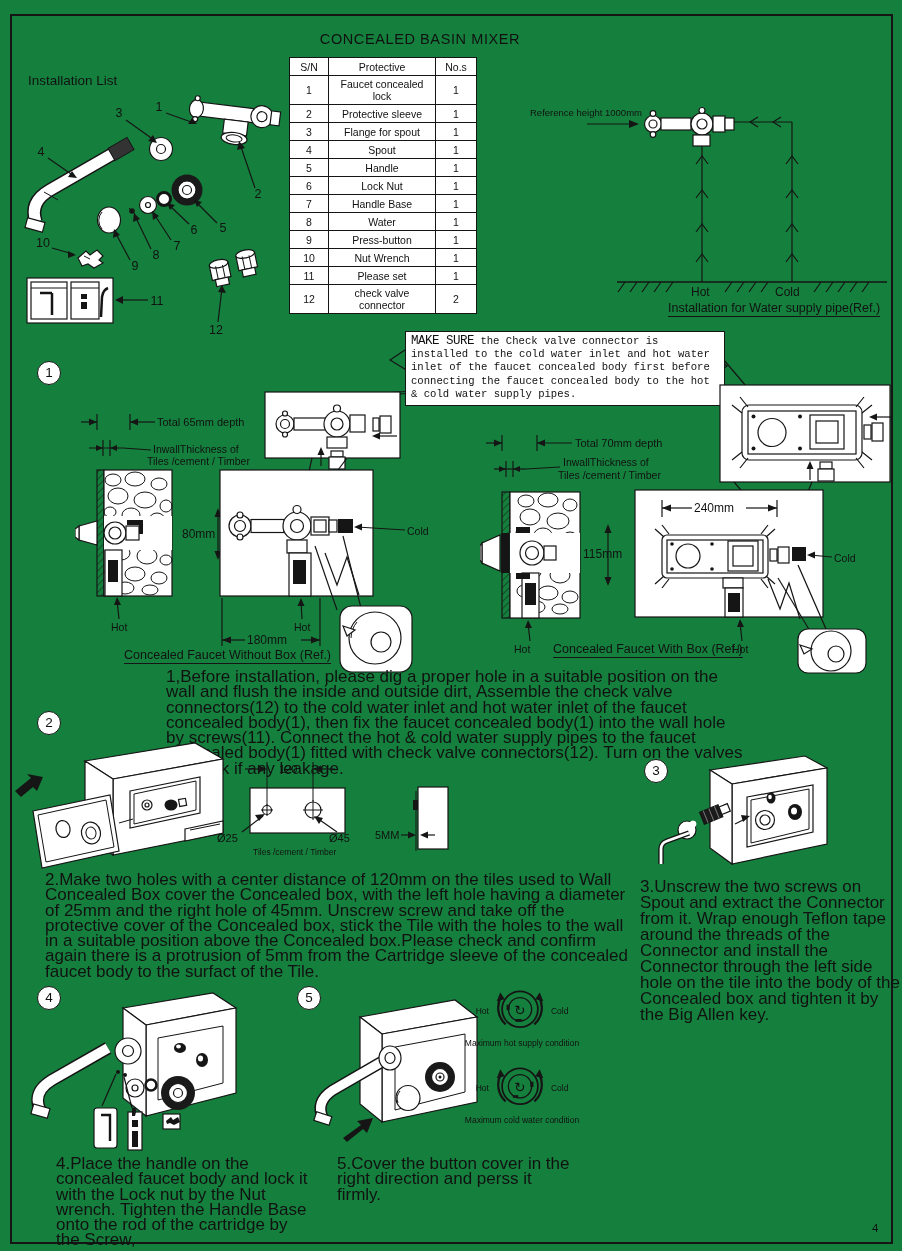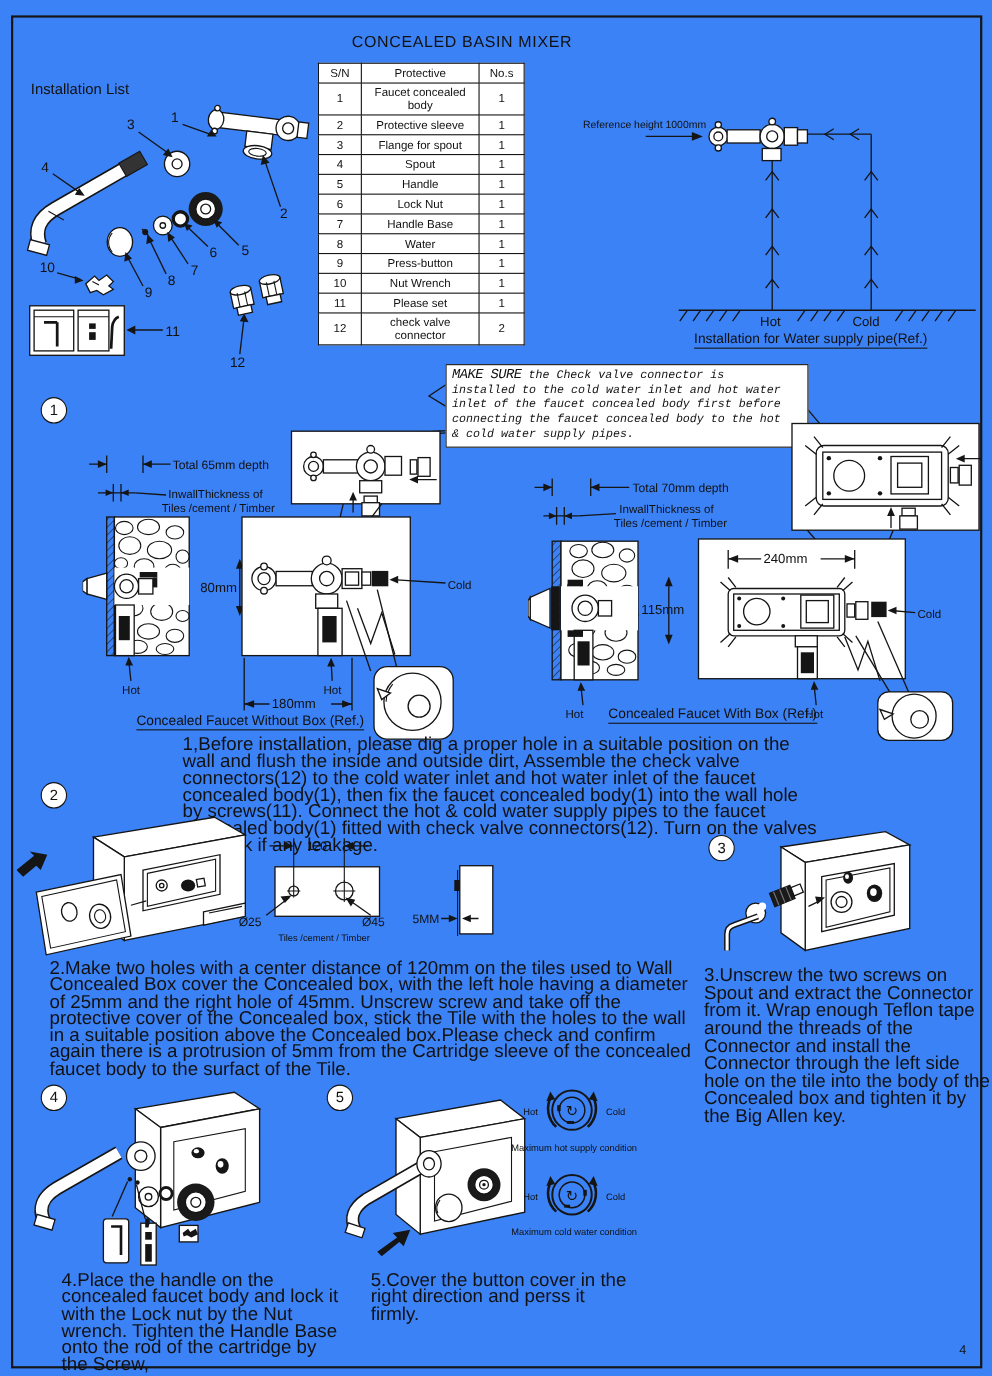--- a/index.html
+++ b/index.html
@@ -1,33 +1,33 @@
 <!DOCTYPE html>
 <html><head>
 <meta charset="utf-8">
 <style>
   html,body{margin:0;padding:0;background:#fff;}
-  #canvas{position:relative;width:902px;height:1251px;background:#3b82f6;color:#111;
+  #canvas{position:relative;width:902px;height:1251px;background:#15803d;color:#111;
           font-family:"Liberation Sans",sans-serif;overflow:hidden;}
   .abs{position:absolute;}
   .page-border{left:10px;top:14px;width:879px;height:1226px;border:2px solid #151515;}
   .title{left:90px;top:31px;width:660px;text-align:center;font-size:14.5px;letter-spacing:.6px;}
   .install-label{left:28px;top:73px;font-size:13.5px;}
   
   table.parts{position:absolute;left:289px;top:57px;border-collapse:collapse;background:#fff;
               font-size:10.5px;text-align:center;}
   table.parts td,table.parts th{border:1px solid #151515;padding:2px 3px;font-weight:normal;}
   table.parts th{height:13px;}
   table.parts td{height:13px;}
   td.desc{width:100px;max-width:104px;}
   td.sn{width:32px;} td.qty{width:34px;}
   td.mono{font-family:Liberation Sans, sans-serif;font-size:10.5px;}
   
-  .note-box{left:405px;top:331px;width:301px;border:1.2px solid #151515;padding:3px 22px 4px 5px;
-            font-family:"Liberation Mono",monospace;font-size:10.6px;line-height:13.2px;background:#fff;font-style:italic;}
+  .note-box{left:405px;top:331px;width:301px;border:1.2px solid #151515;padding:3px 12px 4px 5px;
+            font-family:"Liberation Mono",monospace;font-size:10.6px;line-height:13.2px;background:#fff;}
   .note-lead{font-size:12.5px;letter-spacing:-.5px;}
   .undercap{font-size:12.5px;border-bottom:1.2px solid #151515;padding-bottom:1px;white-space:nowrap;}
   .stepnum{width:22px;height:22px;border:1.4px solid #151515;border-radius:50%;
            text-align:center;line-height:22px;font-size:13.5px;background:#fff;}
   .step-text{font-size:17px;line-height:15.3px;}
   .dial-group{width:140px;text-align:center;}
   .dial-row{display:flex;align-items:center;justify-content:center;gap:2px;}
   .dial-side{font-size:8.5px;}
   .dial-caption{font-size:8.5px;margin-top:1px;white-space:nowrap;}
   .pagenum{left:872px;top:1222px;font-size:11.5px;}
@@ -152,21 +152,21 @@
 
   <table class="parts">
     <tbody>
         <tr>
       <th>S/N</th>
       <th>Protective</th>
       <th>No.s</th>
     </tr>
     <tr>
           <td class="sn">1</td>
-          <td class="desc">Faucet concealed body</td>
+          <td class="desc">Faucet concealed lock</td>
           <td class="qty">1</td>
         </tr>
     <tr>
           <td class="sn">2</td>
           <td class="desc">Protective sleeve</td>
           <td class="qty">1</td>
         </tr>
     <tr>
           <td class="sn">3</td>
           <td class="desc">Flange for spout</td>
@@ -244,21 +244,21 @@
     <path class="ln" d="M171,64 l6,-8 6,8 M171,98 l6,-8 6,8 M171,132 l6,-8 6,8 M171,162 l6,-8 6,8"></path>
     <path class="ln" d="M261,64 l6,-8 6,8 M261,98 l6,-8 6,8 M261,132 l6,-8 6,8 M261,162 l6,-8 6,8"></path>
 
     <line x1="92" y1="182" x2="362" y2="182" stroke="#151515" stroke-width="1.5"></line>
     <path class="ln" d="M100,182 l-7,10 M112,182 l-7,10 M124,182 l-7,10 M136,182 l-7,10 M148,182 l-7,10
                        M207,182 l-7,10 M219,182 l-7,10 M231,182 l-7,10 M243,182 l-7,10
                        M296,182 l-7,10 M308,182 l-7,10 M320,182 l-7,10 M332,182 l-7,10 M344,182 l-7,10"></path>
     <text x="166" y="196" font-size="12">Hot</text>
     <text x="250" y="196" font-size="12">Cold</text>
   </svg>
-  <div class="abs undercap" style="left:631px;top:301px">Installation for Water supply pipe(Ref.)</div>
+  <div class="abs undercap" style="left:668px;top:301px">Installation for Water supply pipe(Ref.)</div>
 
   <svg class="abs" style="left:350px;top:330px" width="420" height="70" viewBox="0 0 420 70">
     <path class="ln" d="M58,18 L40,30 L58,41"></path>
     <path class="ln" d="M358,22 L377,36 L358,50"></path>
     <line class="ln" x1="95" y1="60" x2="50" y2="64"></line>
     <line class="ln" x1="80" y1="60" x2="16" y2="64"></line>
     <line class="ln" x1="362" y1="16" x2="396" y2="56"></line>
     <line class="ln" x1="362" y1="52" x2="374" y2="57"></line>
   </svg>
 

